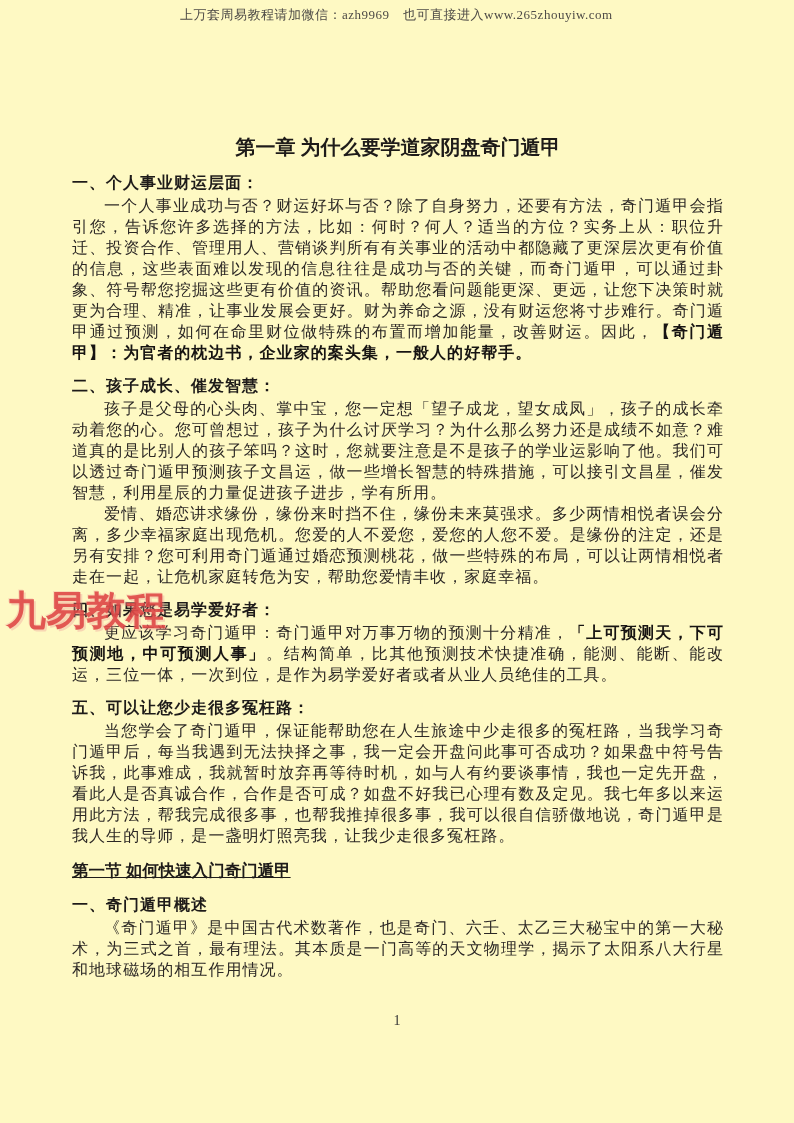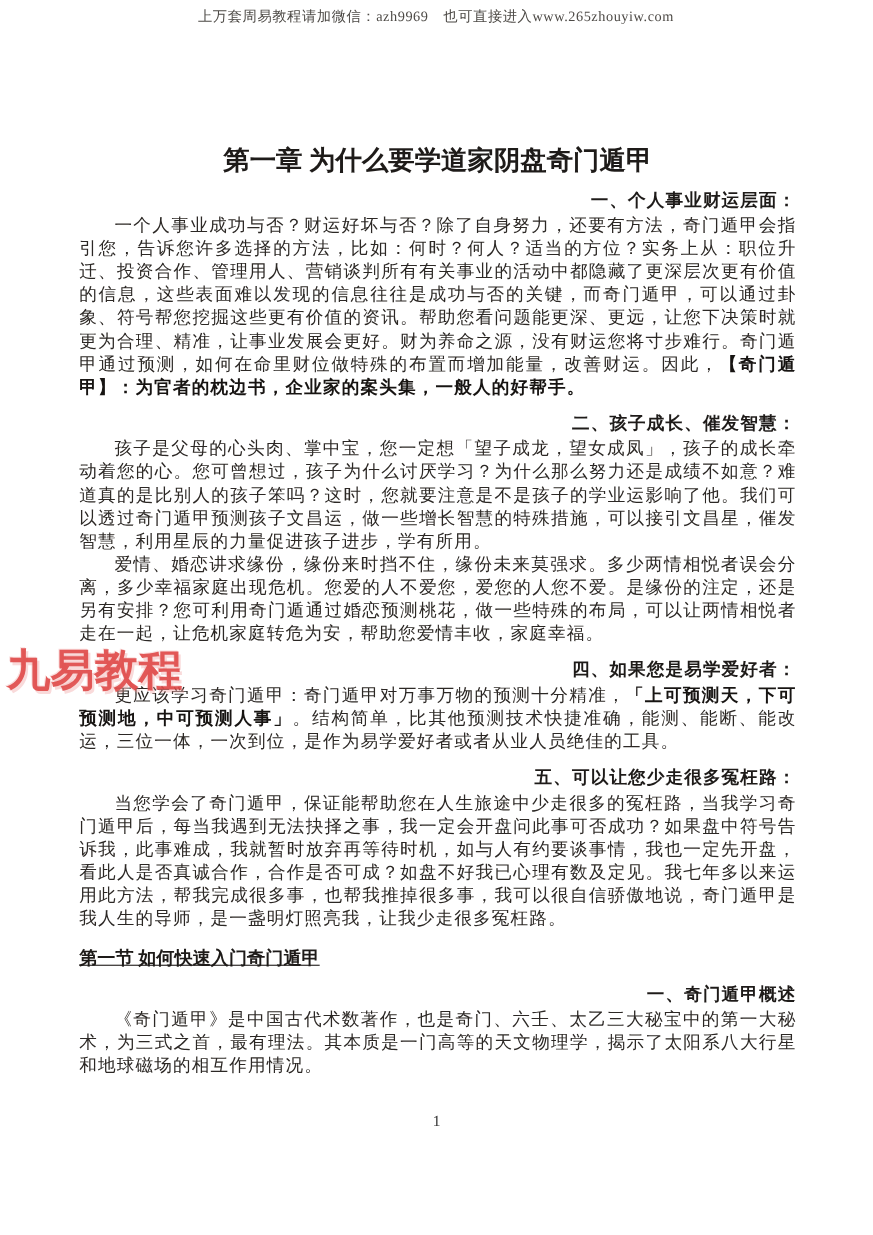--- a/index.html
+++ b/index.html
@@ -1,20 +1,20 @@
 <!DOCTYPE html>
 <html><head>
 <meta charset="utf-8">
 <style>
   html,body { margin:0; padding:0; background:#e8e8e8; }
   .page {
     position:relative;
     width:794px; height:1123px;
     margin:0 auto;
-    background:#ffffff;
+    background:#fef9c3;
     font-family:"Liberation Serif", serif;
     color:#2c2825;
     overflow:hidden;
   }
   .header-note {
     position:absolute;
     top:6px; left:180px;
     font-size:13px;
     letter-spacing:0.5px;
     color:#4d4a46;
@@ -33,41 +33,40 @@
     z-index:5;
     white-space:nowrap;
     margin-top:48px;
   }
   .document-body {
     position:absolute;
     left:72px; top:120px;
     width:652px;
   }
   .chapter-title {
-    font-size:24px; font-weight:bold;
+    font-size:20px; font-weight:bold;
     text-align:center;
     line-height:26px;
     margin:14px 0 6px;
     color:#1e1b19;
   }
   .para + .chapter-title { margin-top:8px; }
   .section-title {
     font-size:16.5px; font-weight:bold;
     line-height:22px;
     margin:14px 0 2px;
     color:#1e1b19;
     text-decoration:underline;
   }
   .heading {
     font-size:16px; font-weight:bold;
     line-height:20px;
     margin:13px 0 2px;
     color:#1e1b19;
     letter-spacing:1px;
-    text-align:right;
   }
   .para {
     margin:0;
     font-size:16px;
     line-height:21px;
     letter-spacing:1.05px;
     text-align:justify;
     text-indent:2em;
   }
   .para .bold { font-weight:bold; color:#171412; }

